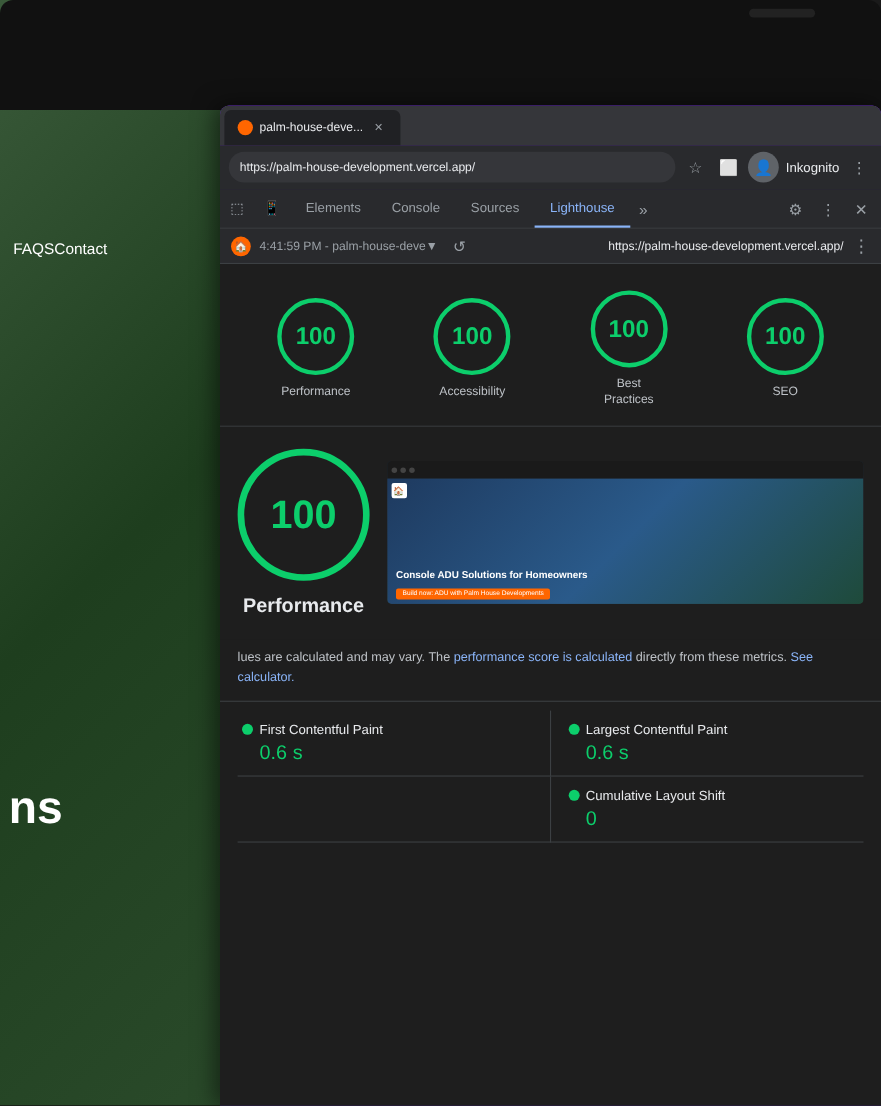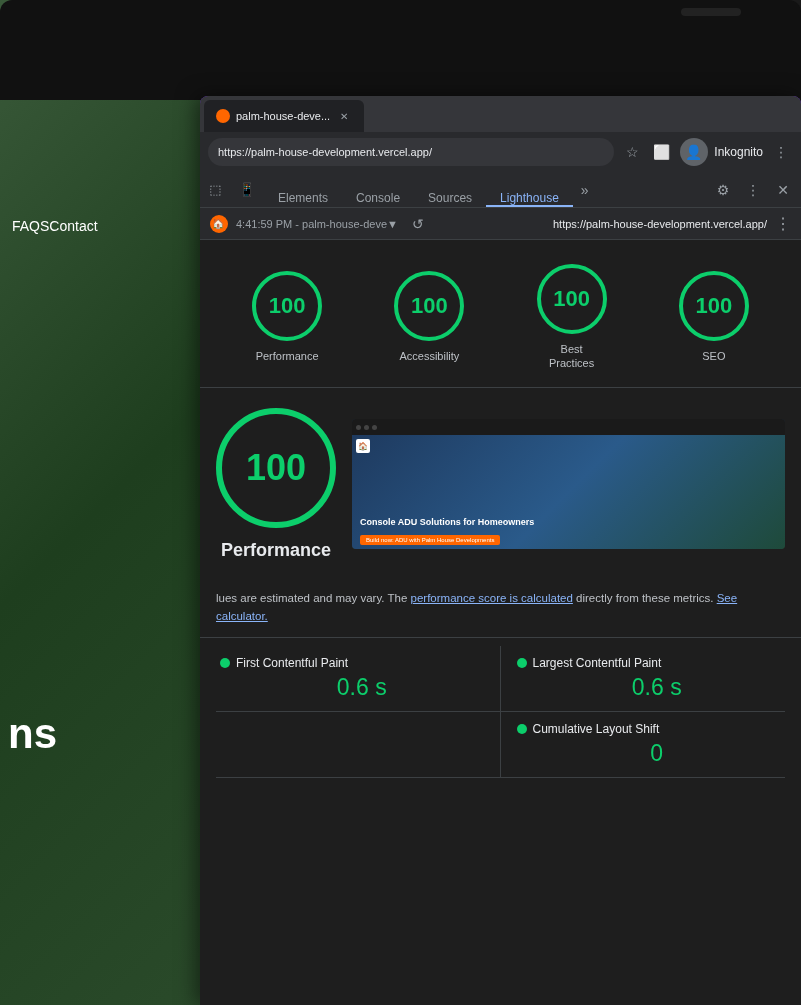--- a/index.html
+++ b/index.html
@@ -175,21 +175,21 @@
 
     .devtools-tabs {
       display: flex;
       align-items: stretch;
       flex: 1;
     }
     .devtools-tab {
       padding: 0 14px;
       font-size: 12px;
       color: #9aa0a6;
-      display: flex; align-items: flex-end;
+      display: flex; align-items: center;
       cursor: pointer;
       border-bottom: 2px solid transparent;
       white-space: nowrap;
     }
     .devtools-tab.active {
       color: #8ab4f8;
       border-bottom: 2px solid #8ab4f8;
     }
     .devtools-tab-more {
       padding: 0 8px;
@@ -391,21 +391,20 @@
 
     
     .info-text-section {
       padding: 8px 16px 12px;
       font-size: 11.5px;
       color: #bdc1c6;
       line-height: 1.6;
     }
     .info-text-section a {
       color: #8ab4f8;
-      text-decoration: underline;
       cursor: pointer;
       text-align: center;
     }
 
     
     .legend-section {
       padding: 4px 16px 12px;
       display: flex;
       align-items: center;
       gap: 16px;
@@ -450,21 +449,20 @@
       cursor: pointer;
     }
     .metrics-grid {
       display: grid;
       grid-template-columns: 1fr 1fr;
       gap: 0;
     }
     .metric-item {
       padding: 10px 4px;
       border-bottom: 1px solid #3c4043;
-      text-align: center;
     }
     .metric-item:nth-child(odd) {
       border-right: 1px solid #3c4043;
       padding-right: 12px;
     }
     .metric-item:nth-child(even) {
       padding-left: 16px;
     }
     .metric-header {
       display: flex;
@@ -476,21 +474,21 @@
       width: 10px; height: 10px;
       border-radius: 50%;
       background: #0cce6b;
       flex-shrink: 0;
     }
     .metric-name {
       font-size: 12px;
       color: #e8eaed;
     }
     .metric-value {
-      font-size: 23px;
+      font-size: 18px;
       font-weight: 300;
       color: #0cce6b;
       padding-left: 16px;
     }
   </style>
 </head>
 <body>
 
 <div class="bg-website">
   <div class="bg-website-img"></div>
@@ -619,21 +617,21 @@
               <div class="screenshot-bg"></div>
               <div class="screenshot-logo">🏠</div>
               <div class="screenshot-text">Console ADU Solutions for Homeowners</div>
               <div class="screenshot-btn">Build now: ADU with Palm House Developments</div>
             </div>
           </div>
         </div>
       </div>
 
       <div class="info-text-section">
-        <span>lues are estimated and may vary. The </span>
+        <span>lues are calculated and may vary. The </span>
         <a>performance score is calculated</a>
         <span> directly from these metrics. </span>
         <a>See calculator.</a>
       </div>
 
 
       <div class="section-divider"></div>
 
       <div class="metrics-section">
         <div class="metrics-grid">

